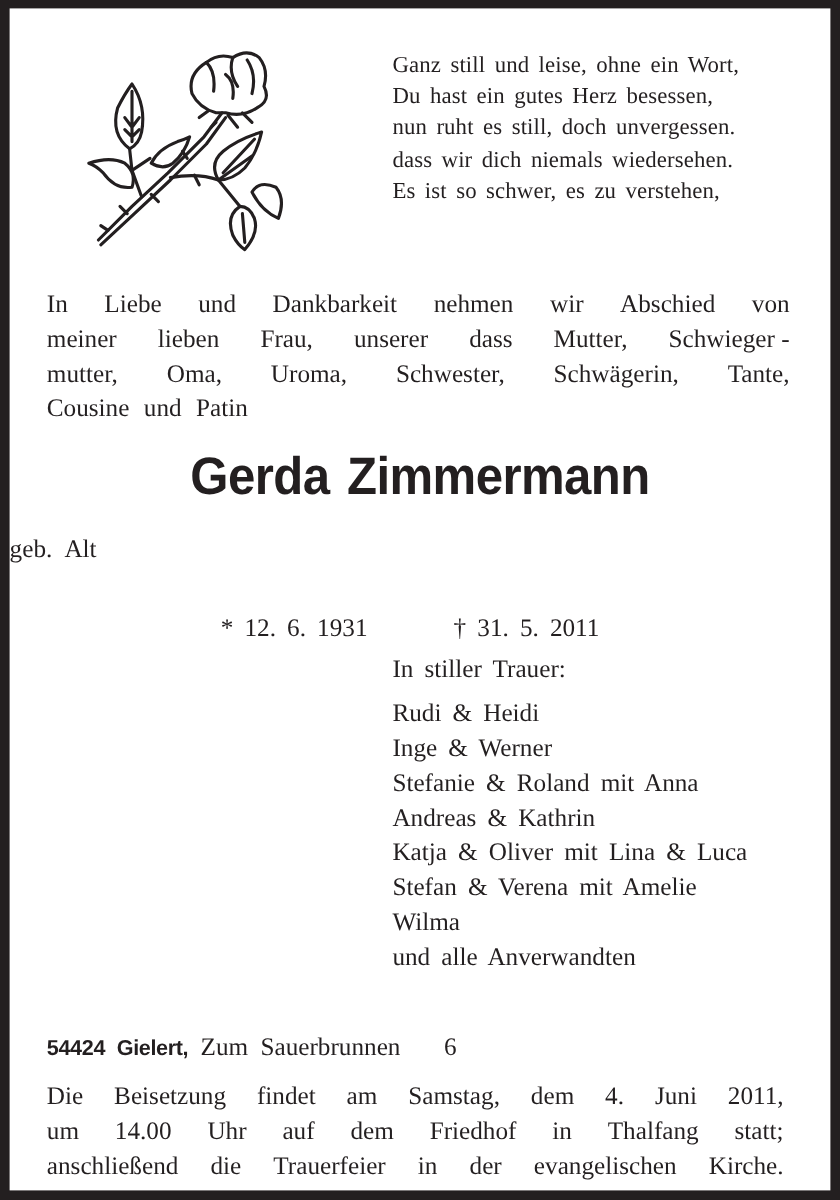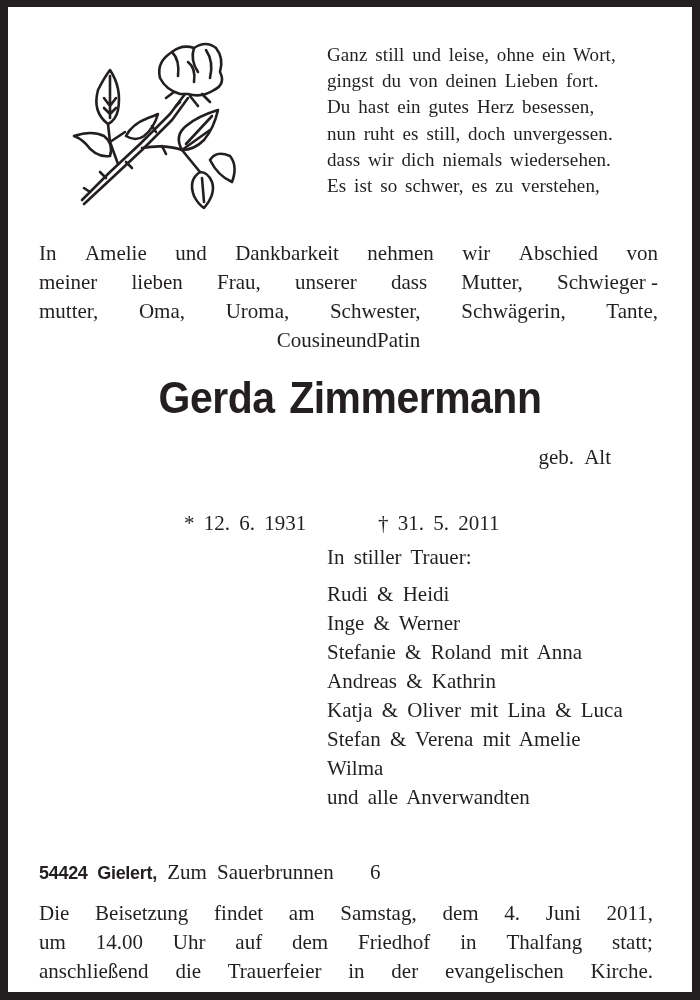--- a/index.html
+++ b/index.html
@@ -14,29 +14,29 @@
     .poem {
       position: absolute; left: 319px; top: 35px; width: 340px;
       font-size: 19px; line-height: 26.2px; word-spacing: 3px; letter-spacing: 0.1px;
     }
     .poem div { white-space: nowrap; }
     .intro {
       position: absolute; left: 31px; top: 232px; width: 619px;
       font-size: 21px; line-height: 29px;
     }
     .intro div { display: flex; justify-content: space-between; white-space: nowrap; }
-    .intro div.last { justify-content: center; }
+    .intro div.last { justify-content: flex-start; gap: 12px; }
     .name {
       position: absolute; left: 0; width: 684px; top: 366px; text-align: center;
       font-family: "Liberation Sans", sans-serif; font-weight: bold;
       font-size: 44px; letter-spacing: -0.5px; word-spacing: 4px; transform: scaleX(0.93);
     }
     .maiden {
-      position: absolute; left: 0; width: 555px; top: 438px; text-align: right;
-      font-size: 21px; word-spacing: 6px; padding-left: 48px;
+      position: absolute; left: 0; width: 555px; top: 438px; text-align: left;
+      font-size: 21px; word-spacing: 6px;
     }
     .dates {
       position: absolute; left: 176px; top: 504px; font-size: 21px; white-space: nowrap; word-spacing: 4px;
     }
     .dates .death { position: absolute; left: 194px; top: 0; }
     .mourn {
       position: absolute; left: 319px; top: 536px; font-size: 21px; line-height: 29px; white-space: nowrap; word-spacing: 4px;
     }
     .mourn .head { margin-bottom: 8px; }
     .address {
@@ -82,31 +82,30 @@
     <path d="M112 118 Q104 104 116 94 Q128 84 148 78 Q144 96 134 108 Q124 118 112 118 Z"></path>
     <path d="M116 112 L142 84"></path>
 
     <path d="M130 140 Q118 148 124 164 Q128 172 134 176 Q146 162 142 150 Q138 140 130 140 Z"></path>
     <path d="M132 146 L134 170"></path>
     <path d="M140 128 Q146 118 160 124 Q168 134 162 150 Q148 144 140 128 Z"></path>
   </svg>
 
   <div class="poem">
     <div>Ganz still und leise, ohne ein Wort,</div>
-    <div>gingst du von deinen Lieben fort.</div>
     <div>Du hast ein gutes Herz besessen,</div>
     <div>nun ruht es still, doch unvergessen.</div>
     <div>dass wir dich niemals wiedersehen.</div>
     <div>Es ist so schwer, es zu verstehen,</div>
   </div>
 
   <div class="intro">
     <div>
       <span>In</span>
-      <span>Amelie</span>
+      <span>Liebe</span>
       <span>und</span>
       <span>Dankbarkeit</span>
       <span>nehmen</span>
       <span>wir</span>
       <span>Abschied</span>
       <span>von</span>
     </div>
     <div>
       <span>meiner</span>
       <span>lieben</span>

